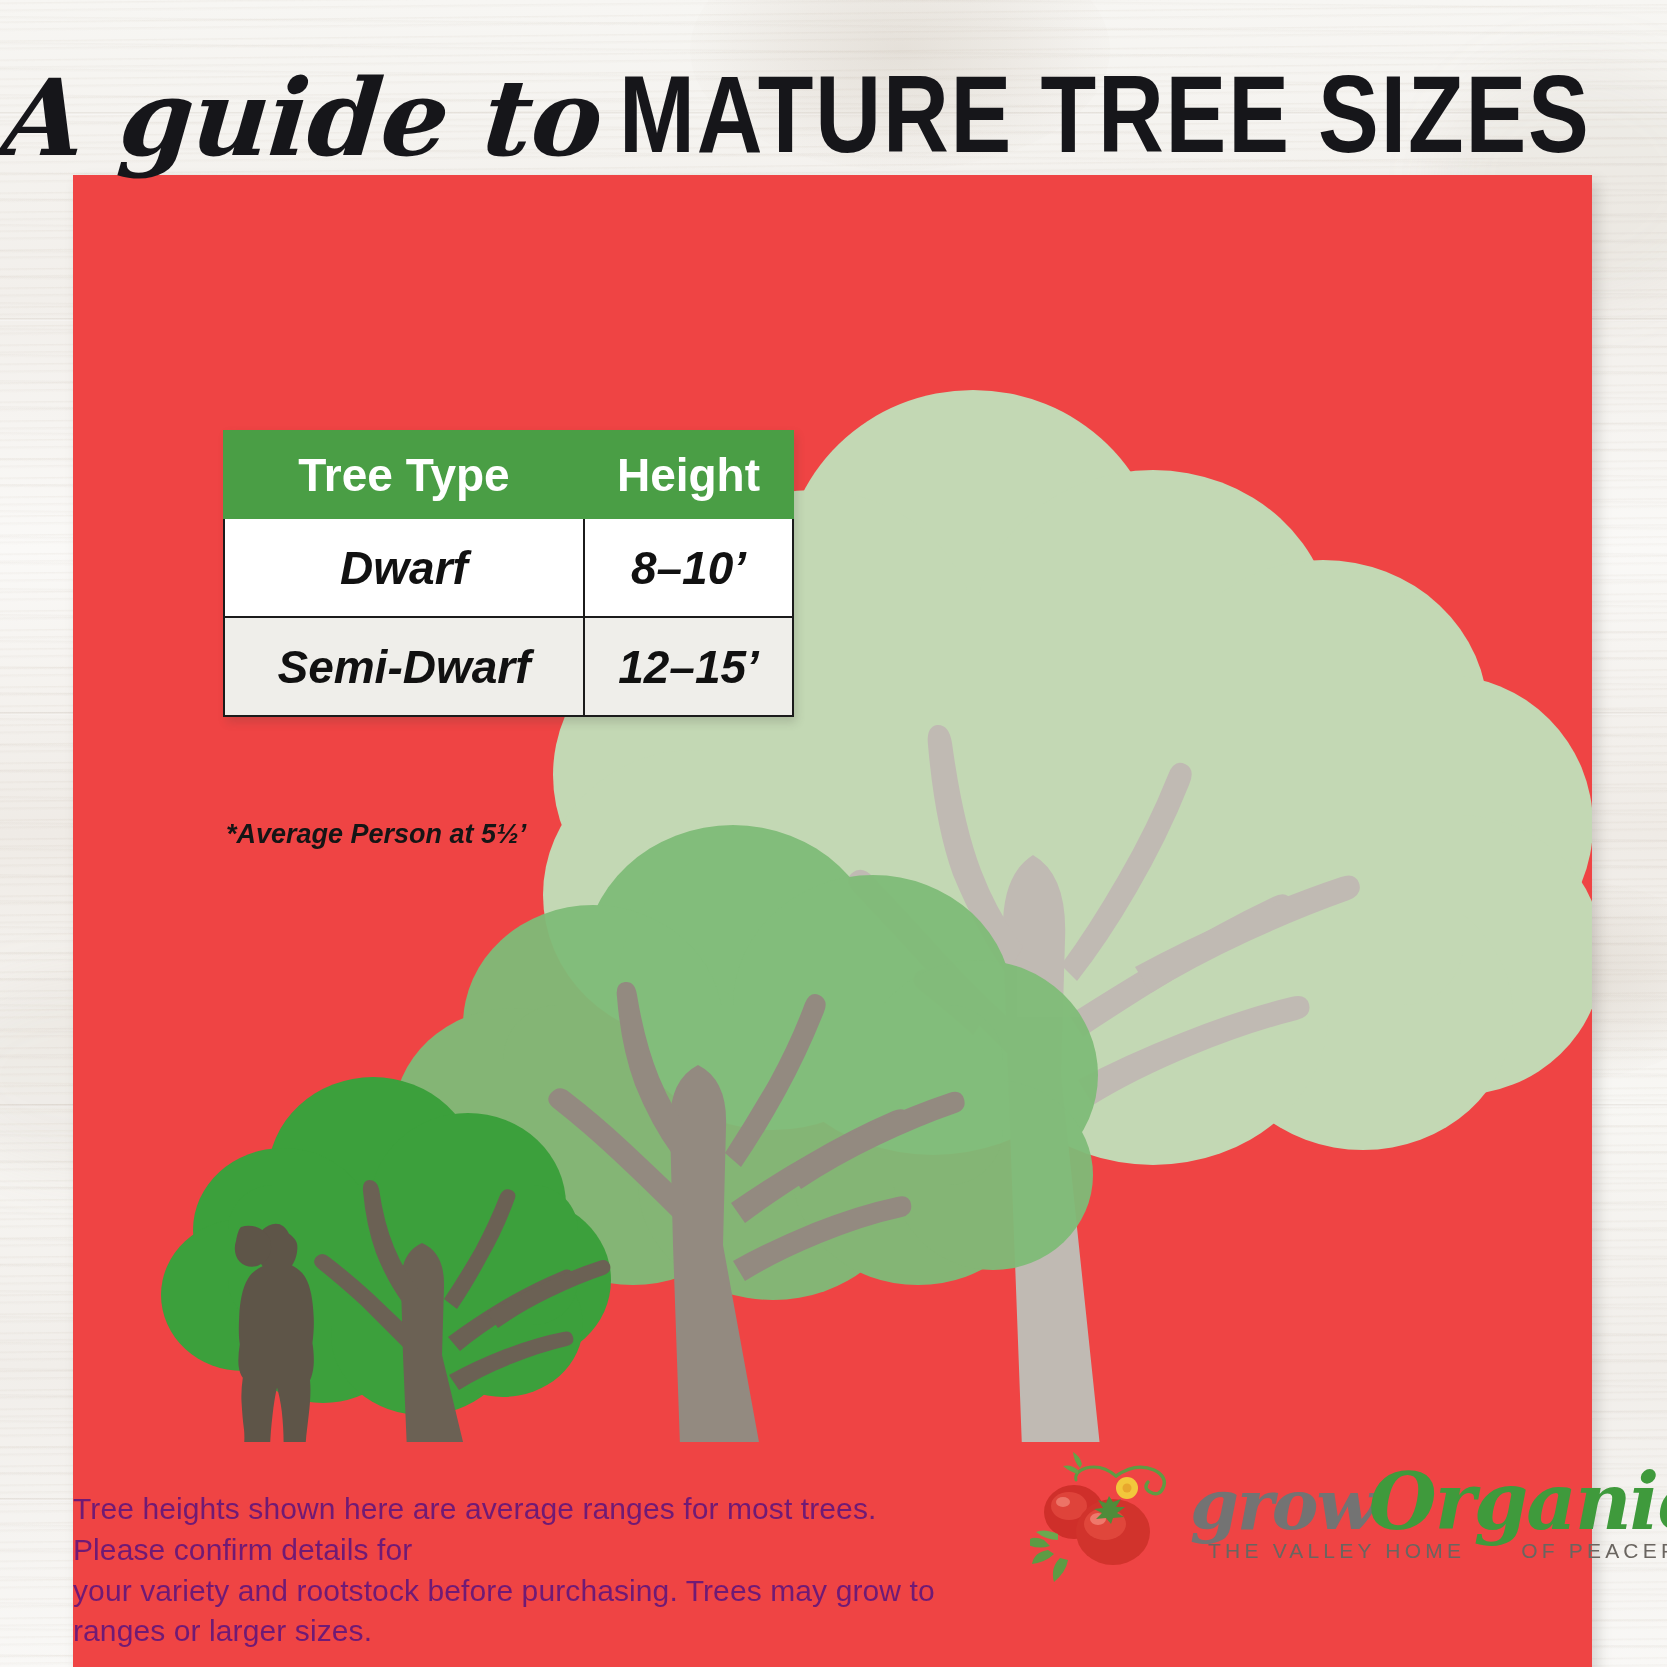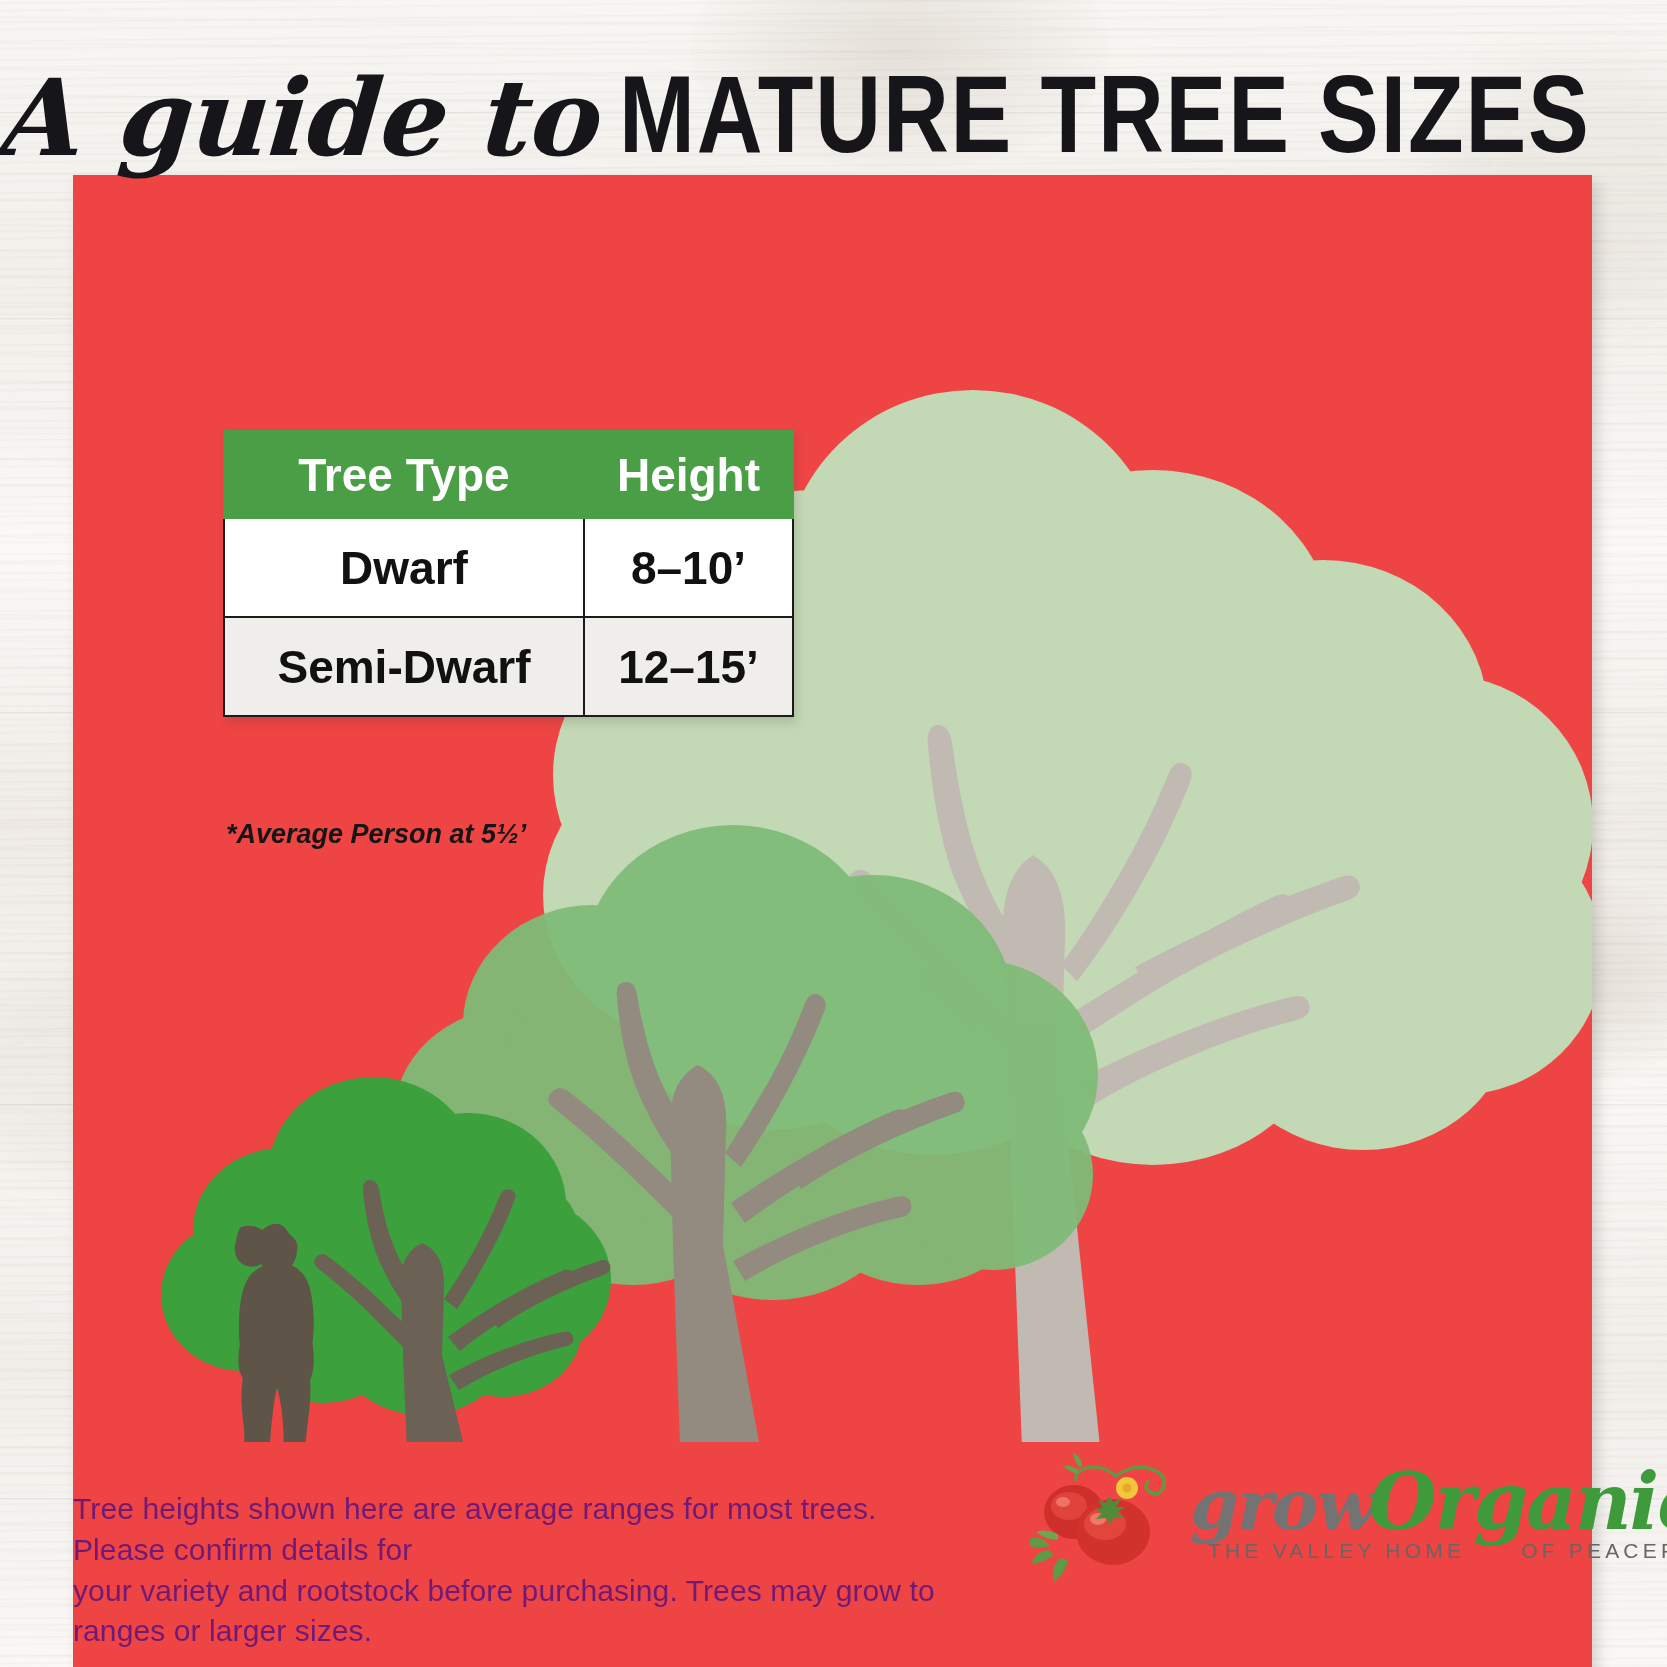--- a/index.html
+++ b/index.html
@@ -139,20 +139,21 @@
     font-size: 46px;
     height: 83px;
     border-color: #4a9e45;
     letter-spacing: 0px;
   }
   table.sizes tbody td {
     font-size: 46px;
     height: 95px;
     background: #ffffff;
     letter-spacing: 0px;
+    font-style: italic;
   }
   table.sizes tbody tr.alt td { background: #efeeea; }
   table.sizes col.c1 { width: 360px; }
   table.sizes col.c2 { width: 209px; }
 
   .footnote {
     position: absolute;
     left: 153px;
     top: 644px;
     font-family: "Liberation Sans", sans-serif;

